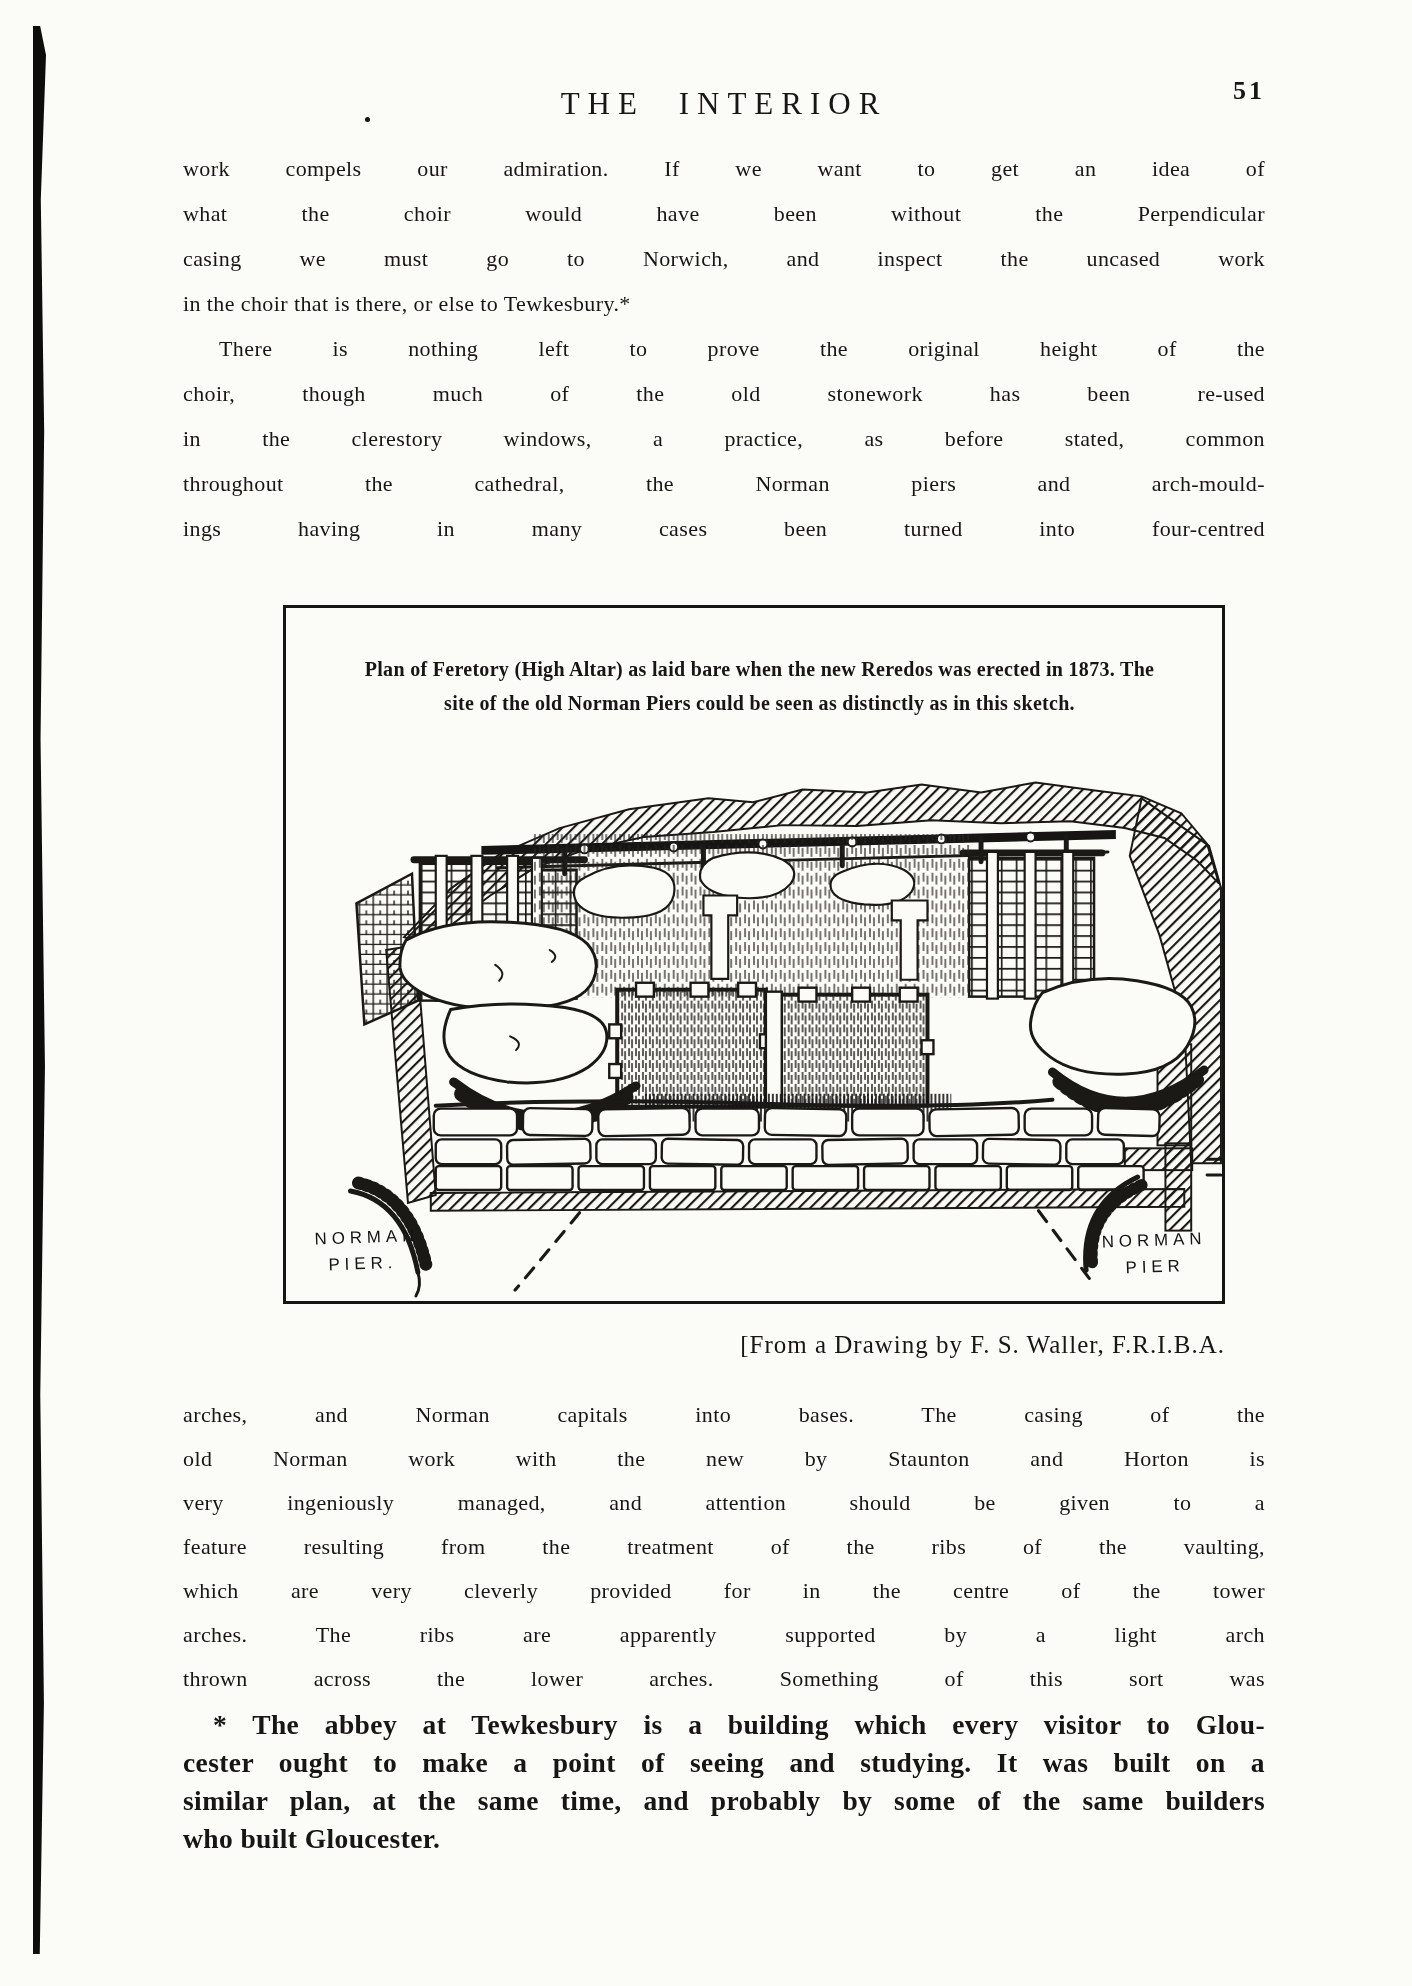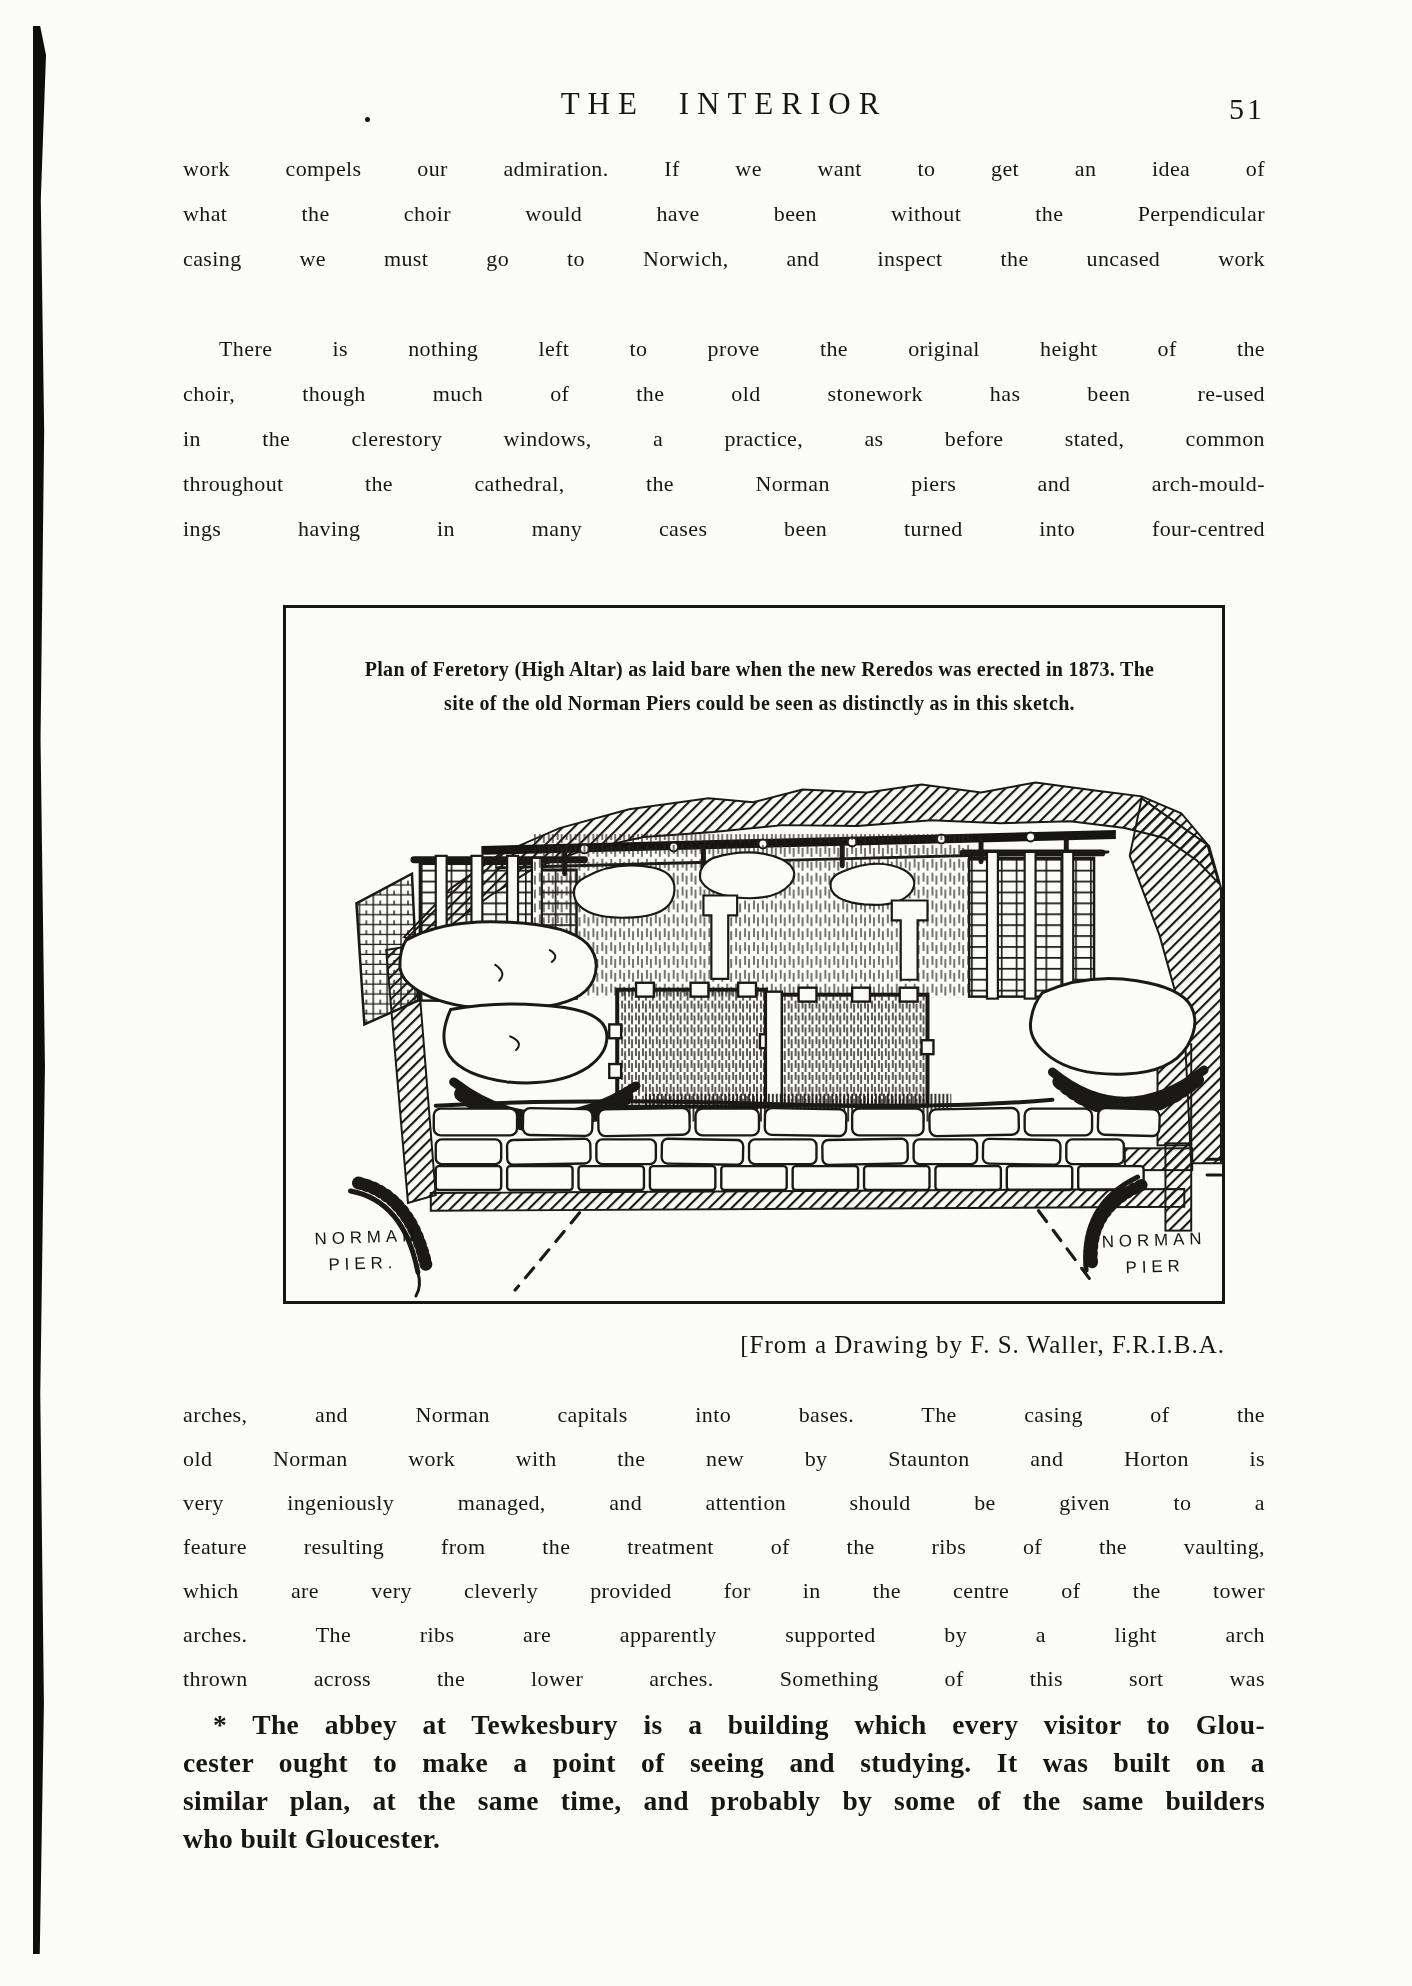--- a/index.html
+++ b/index.html
@@ -3,22 +3,22 @@
 <meta charset="utf-8">
 <style>
   html,body{margin:0;padding:0;background:#e9e9e5;}
   .page{position:relative;width:1412px;height:1986px;background:#fbfbf8;
         font-family:"Liberation Serif",serif;color:#171614;overflow:hidden;margin:0 auto;}
   .binding{position:absolute;left:33px;top:26px;width:13px;height:1928px;background:#0d0d0b;
            clip-path:polygon(0 0,55% 0,100% 1.5%,60% 9%,86% 21%,58% 37%,92% 54%,56% 71%,84% 87%,52% 100%,0 100%);}
   .speck{position:absolute;left:365px;top:117px;width:5px;height:5px;background:#141414;border-radius:50%;}
   .head-title{position:absolute;top:86px;left:183px;width:1082px;text-align:center;
               font-size:31px;letter-spacing:8px;word-spacing:18px;}
-  .page-num{position:absolute;top:92px;left:1165px;width:100px;text-align:right;
-            font-size:30px;font-weight:400;letter-spacing:3px;}
+  .page-num{position:absolute;top:76px;left:1165px;width:100px;text-align:right;
+            font-size:26px;font-weight:700;letter-spacing:3px;}
   .para{position:absolute;left:183px;width:1082px;}
   .p1{top:146px;} .p2{top:326px;} .p3{top:1393px;} .fn{top:1706px;}
   .tl{font-size:22px;line-height:45px;letter-spacing:.4px;
       text-align:justify;text-align-last:justify;}
   .p3 .tl{line-height:44px;}
   .fn .tl{font-size:27.5px;line-height:38px;font-weight:bold;}
   .ll{text-align-last:left;}
   .ind{text-indent:36px;}
   .ind2{text-indent:30px;}
   .figure{position:absolute;left:283px;top:605px;width:942px;height:699px;
@@ -38,20 +38,21 @@
   <div class="binding"></div>
   <div class="speck"></div>
 
   <div class="head-title">THE INTERIOR</div>
   <div class="page-num">51</div>
 
   <div class="para p1">
     <div class="tl">work compels our admiration.  If we want to get an idea of</div>
     <div class="tl">what the choir would have been without the Perpendicular</div>
     <div class="tl">casing we must go to Norwich, and inspect the uncased work</div>
+    <div class="tl ll">in the choir that is there, or else to Tewkesbury.*</div>
   </div>
 
   <div class="para p2">
     <div class="tl ind">There is nothing left to prove the original height of the</div>
     <div class="tl">choir, though much of the old stonework has been re-used</div>
     <div class="tl">in the clerestory windows, a practice, as before stated, common</div>
     <div class="tl">throughout the cathedral, the Norman piers and arch-mould-</div>
     <div class="tl">ings having in many cases been turned into four-centred</div>
   </div>
 

